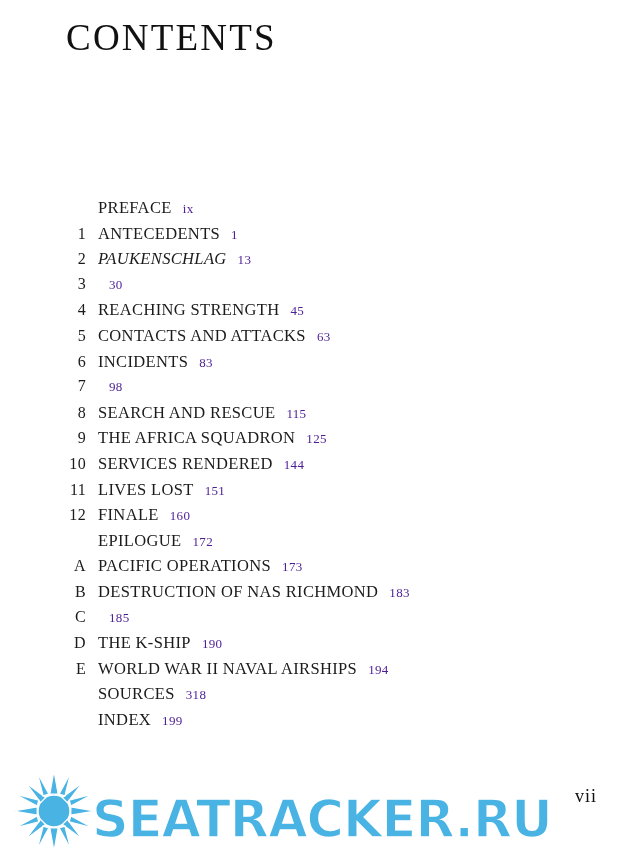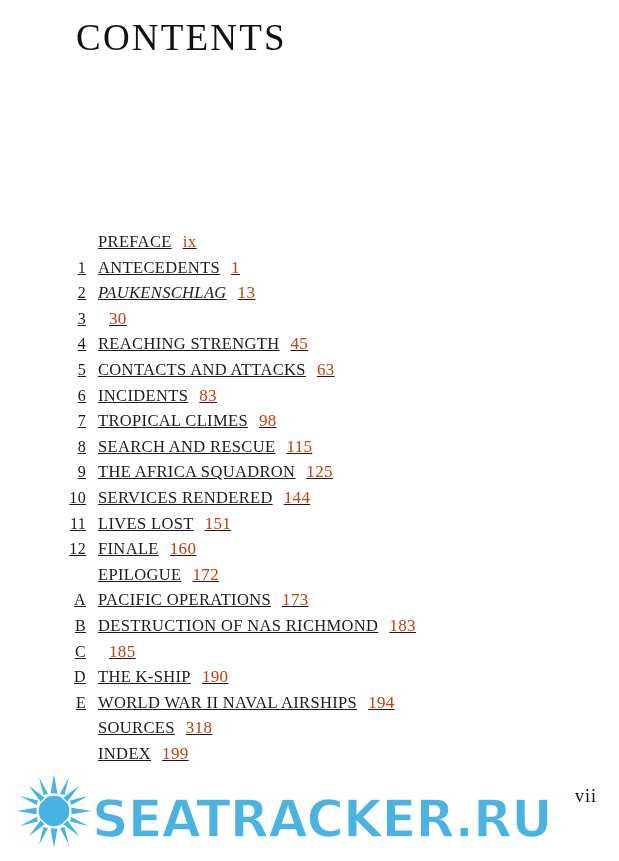--- a/index.html
+++ b/index.html
@@ -23,29 +23,27 @@
 
   .page-title {
     position: absolute;
     left: 66px;
     top: 16px;
     font-family: "Liberation Serif", serif;
     font-size: 37px;
     letter-spacing: 2.2px;
     font-weight: 400;
     color: #111111;
-    margin-left: 10px;
   }
 
   .toc {
     position: absolute;
     left: 36px;
-    top: 232px;
+    top: 198px;
     width: 540px;
-    text-decoration: underline;
   }
 
   .toc-row {
     display: flex;
     align-items: baseline;
     height: 25.6px;
     font-size: 16.5px;
     letter-spacing: 0.35px;
     color: #1b1b1b;
   }
@@ -62,22 +60,22 @@
   .toc-label {
     white-space: nowrap;
   }
 
   .toc-label.italic {
     font-style: italic;
   }
 
   .toc-page {
     padding-left: 11px;
-    font-size: 17px;
-    color: #c2410c;
+    font-size: 13px;
+    color: #4c1d95;
     white-space: nowrap;
   }
 
   .folio {
     position: absolute;
     right: 22px;
     bottom: 54px;
     font-size: 18px;
     letter-spacing: 1px;
     color: #111111;
@@ -154,21 +152,20 @@
         <span class="toc-label">CONTACTS AND ATTACKS</span>
         <span class="toc-page">63</span>
       </div>
       <div class="toc-row">
         <span class="toc-num">6</span>
         <span class="toc-label">INCIDENTS</span>
         <span class="toc-page">83</span>
       </div>
       <div class="toc-row">
         <span class="toc-num">7</span>
-        <span class="toc-label">TROPICAL CLIMES</span>
         <span class="toc-page">98</span>
       </div>
       <div class="toc-row">
         <span class="toc-num">8</span>
         <span class="toc-label">SEARCH AND RESCUE</span>
         <span class="toc-page">115</span>
       </div>
       <div class="toc-row">
         <span class="toc-num">9</span>
         <span class="toc-label">THE AFRICA SQUADRON</span>

